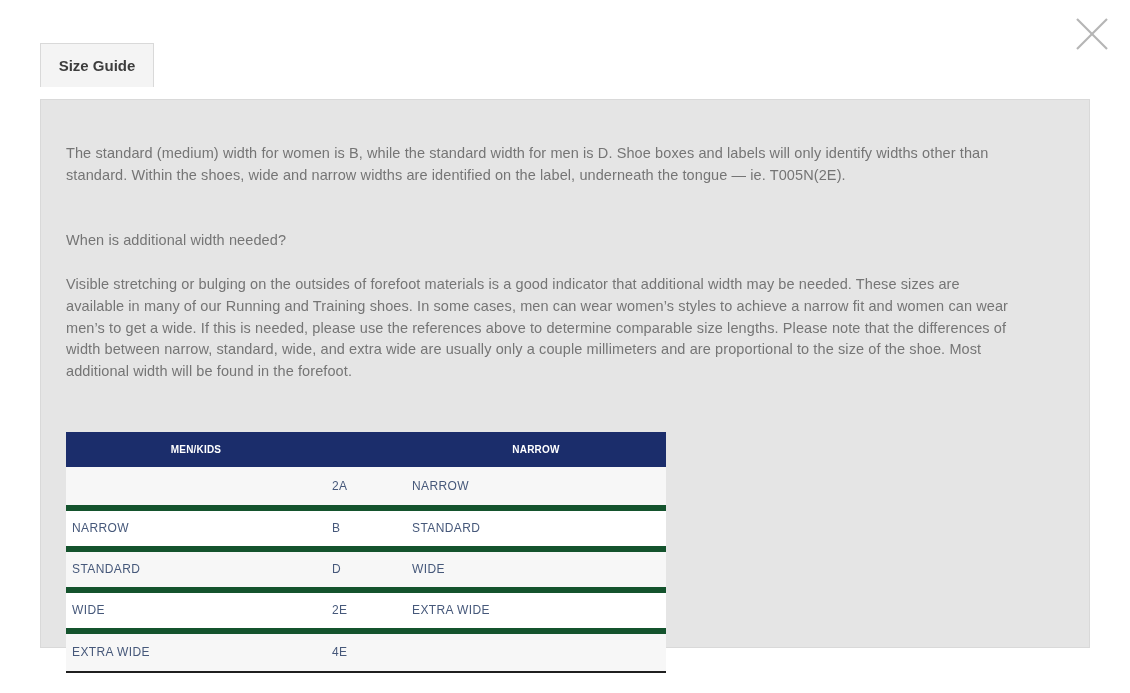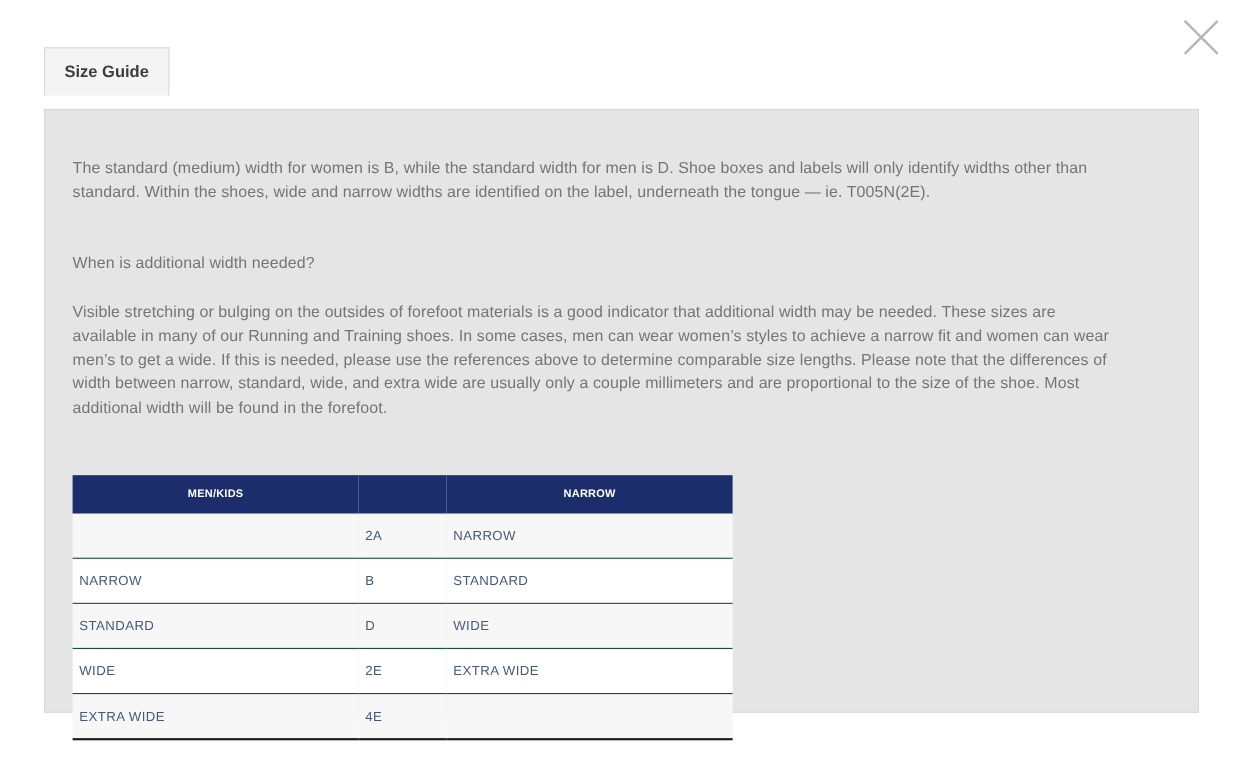--- a/index.html
+++ b/index.html
@@ -37,21 +37,21 @@
 
   
   .width-table { width:600px; border-collapse:collapse; table-layout:fixed; }
   .width-table col.c1 { width:260px; }
   .width-table col.c2 { width:80px; }
   .width-table col.c3 { width:260px; }
   .width-table thead th { background:#1b2d6b; color:#ffffff; height:35px;
     font-size:10px; font-weight:bold; text-align:center; letter-spacing:0.2px; }
   .width-table tbody td { height:41px; font-size:12px; letter-spacing:0.4px;
     color:#46587a; font-weight:500; padding-left:6px; text-align:left;
-    border-bottom:1px solid #14532d; }
+    border-bottom:6px solid #14532d; }
   .width-table tbody tr:nth-child(odd)  td { background:#f7f7f7; }
   .width-table tbody tr:nth-child(even) td { background:#ffffff; }
   .width-table tbody tr:last-child td { border-bottom:2px solid #1f1f1f; }
 </style>
 </head>
 <body>
 
 <button class="close-btn" aria-label="Close">
   <span>
     <svg width="40" height="40" viewBox="0 0 40 40">

